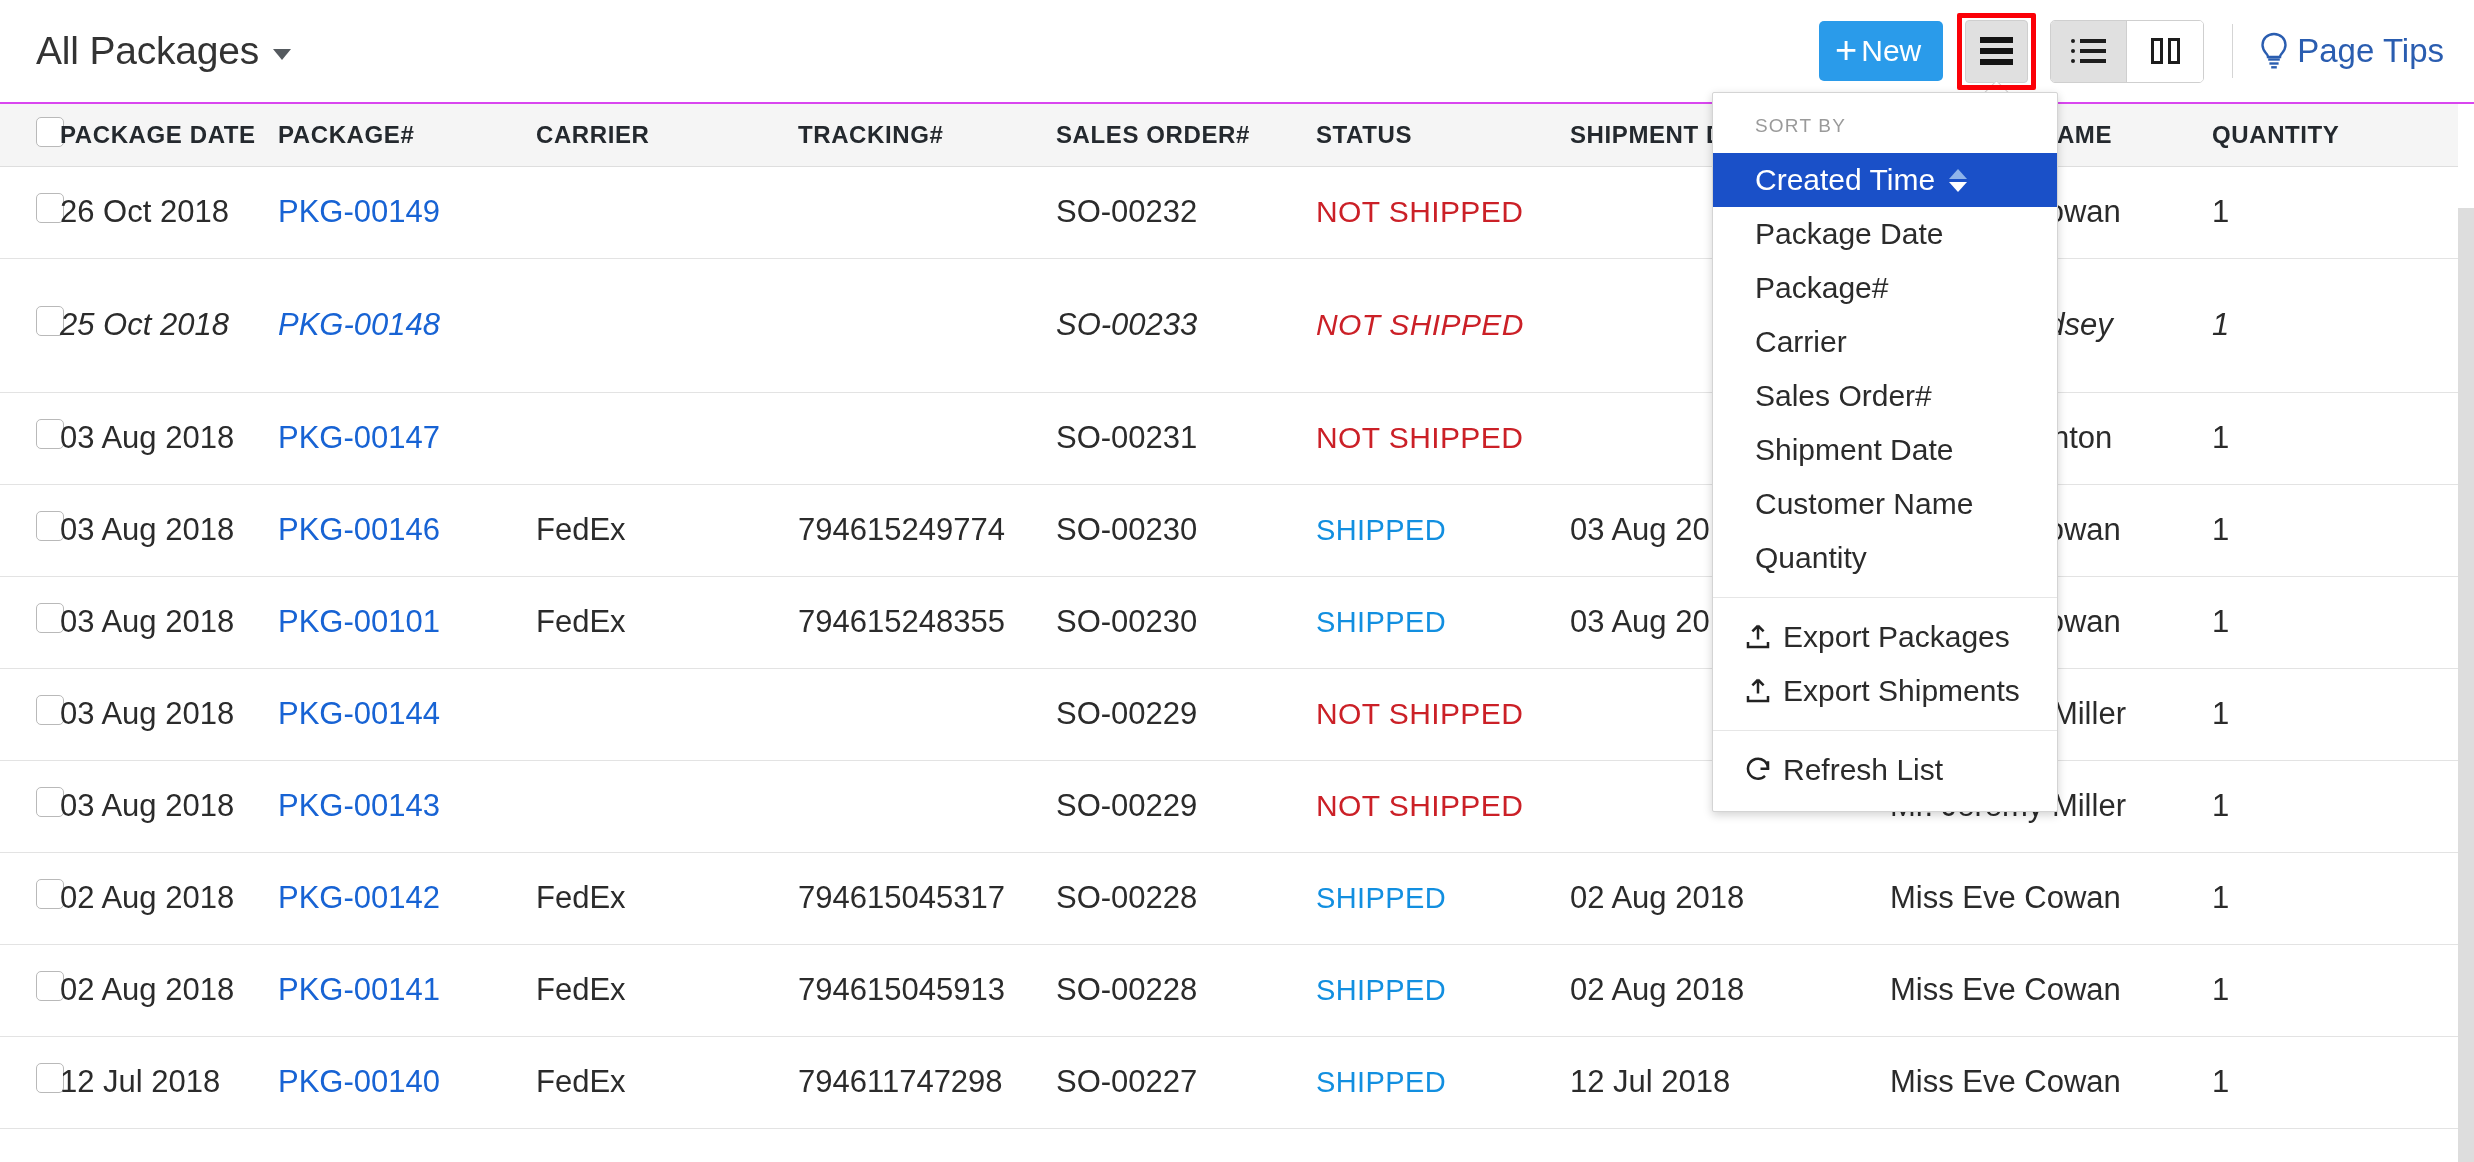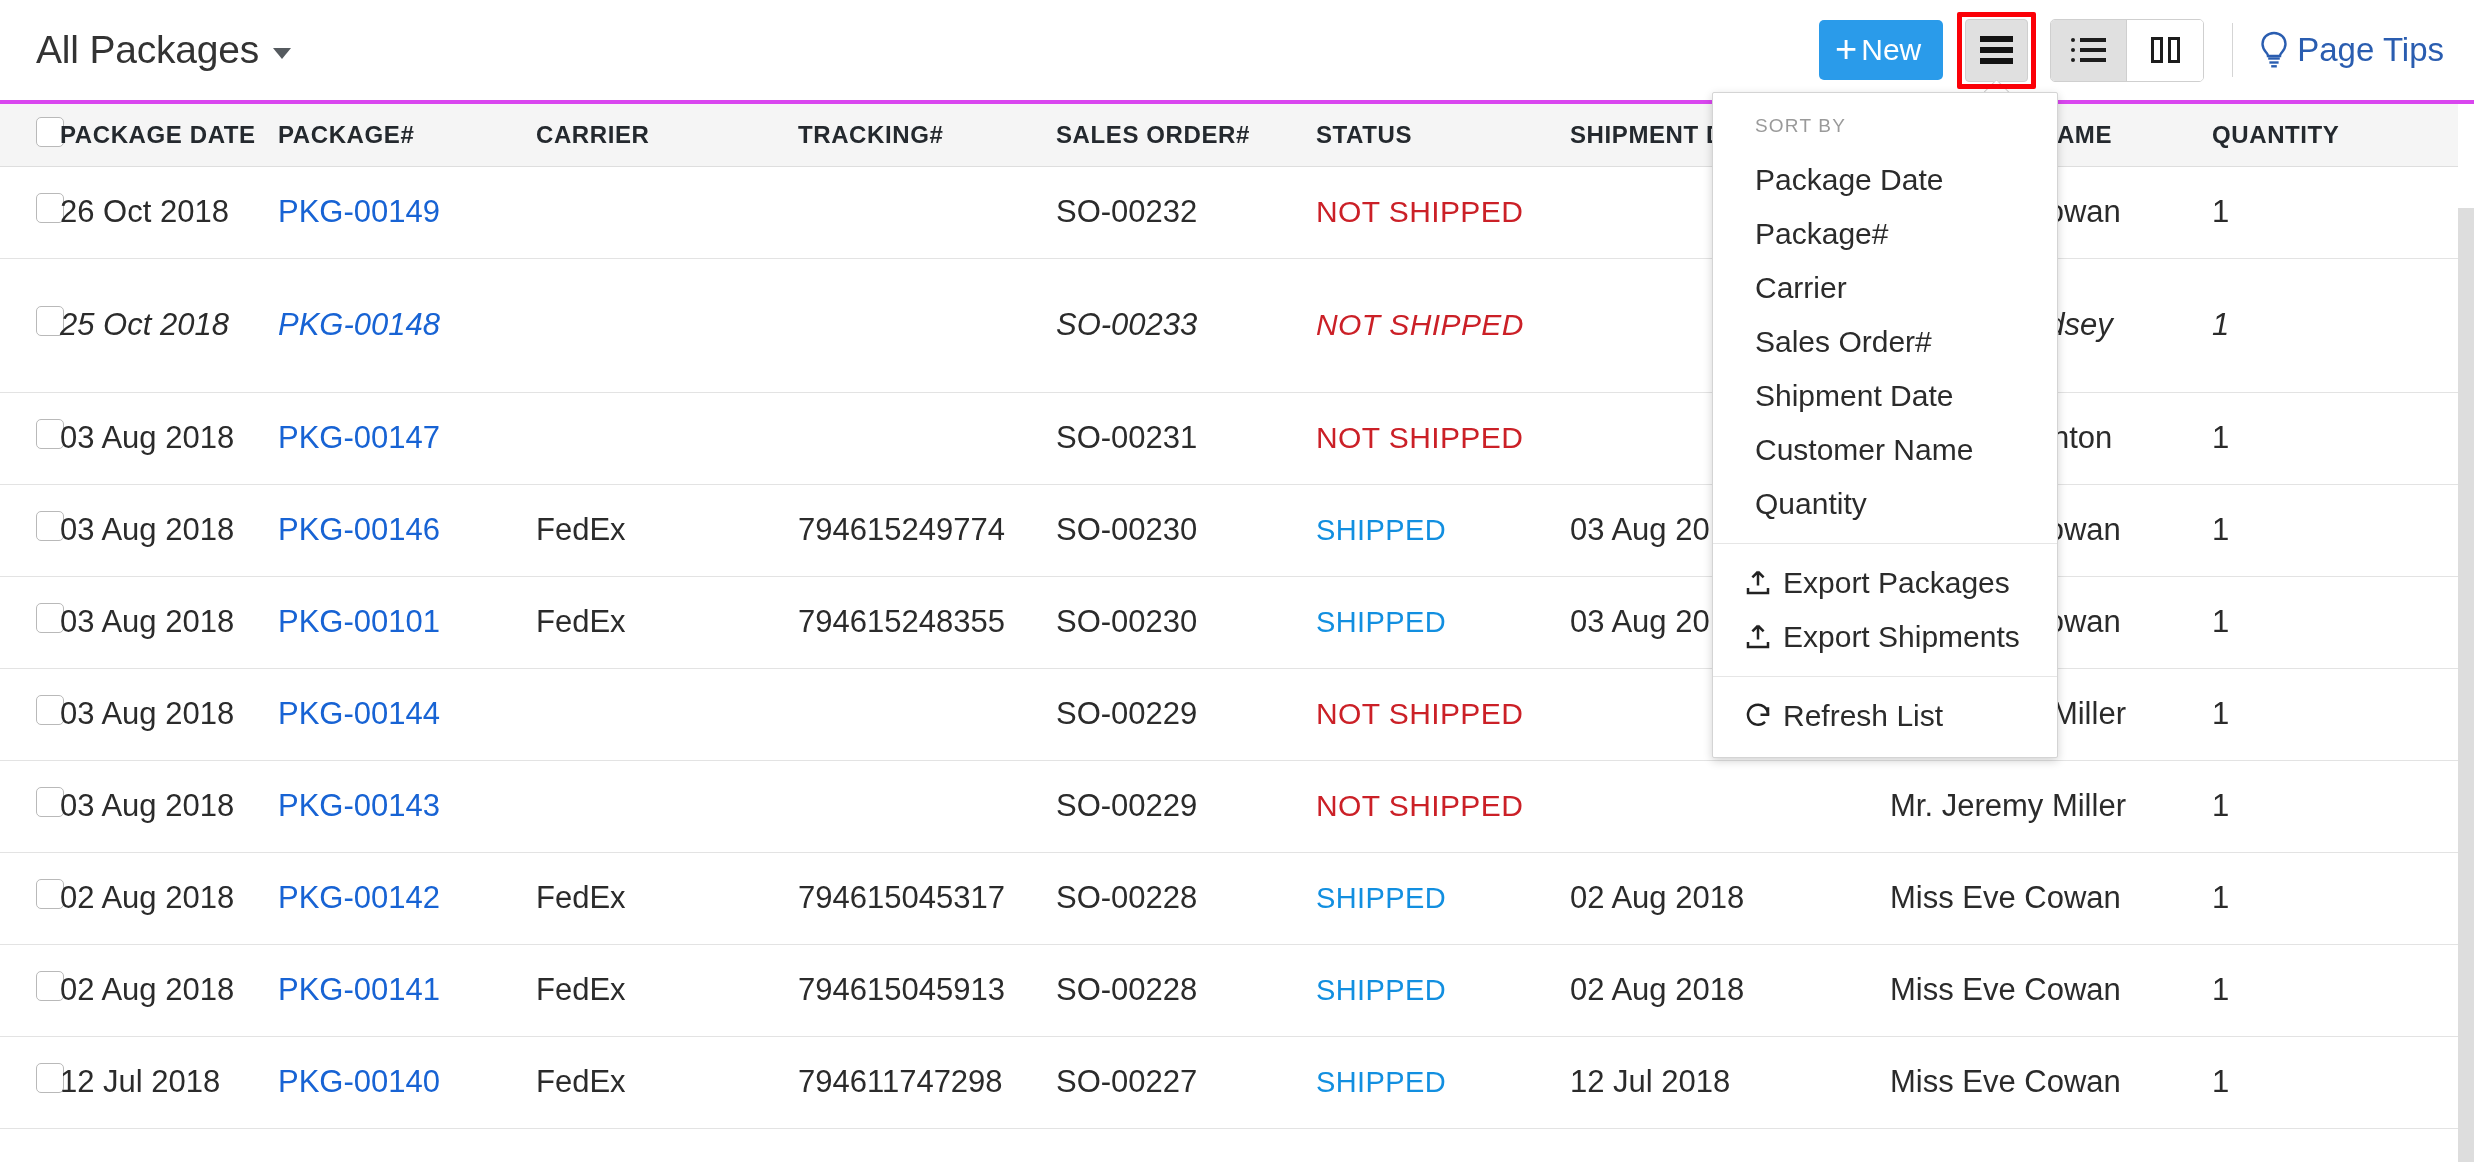--- a/index.html
+++ b/index.html
@@ -17,21 +17,21 @@
   }
 
   
   .topbar {
     position: relative;
     height: 104px;
     background: #ffffff;
     display: flex;
     align-items: center;
     padding: 0 30px 0 36px;
-    border-bottom: 4px solid #d946ef;
+    border-bottom: 2px solid #d946ef;
   }
   .view-title {
     display: flex;
     align-items: center;
     gap: 14px;
     cursor: pointer;
   }
   .view-title .label {
     font-size: 39px;
     color: #333333;
@@ -523,20 +523,27 @@
             <td><span>1</span></td>
           </tr>
         </tbody>
     </table>
     <div class="scroll-rail"></div>
   </div>
 
   <div class="menu">
     <div class="menu-head">SORT BY</div>
     <div id="sort-list">
+        <div class="menu-item sel">
+          <span>Created Time</span>
+          <span class="sort-arrows">
+            <span class="up"></span>
+            <span class="dn"></span>
+          </span>
+        </div>
         <div class="menu-item">
           <span>Package Date</span>
         </div>
         <div class="menu-item">
           <span>Package#</span>
         </div>
         <div class="menu-item">
           <span>Carrier</span>
         </div>
         <div class="menu-item">

